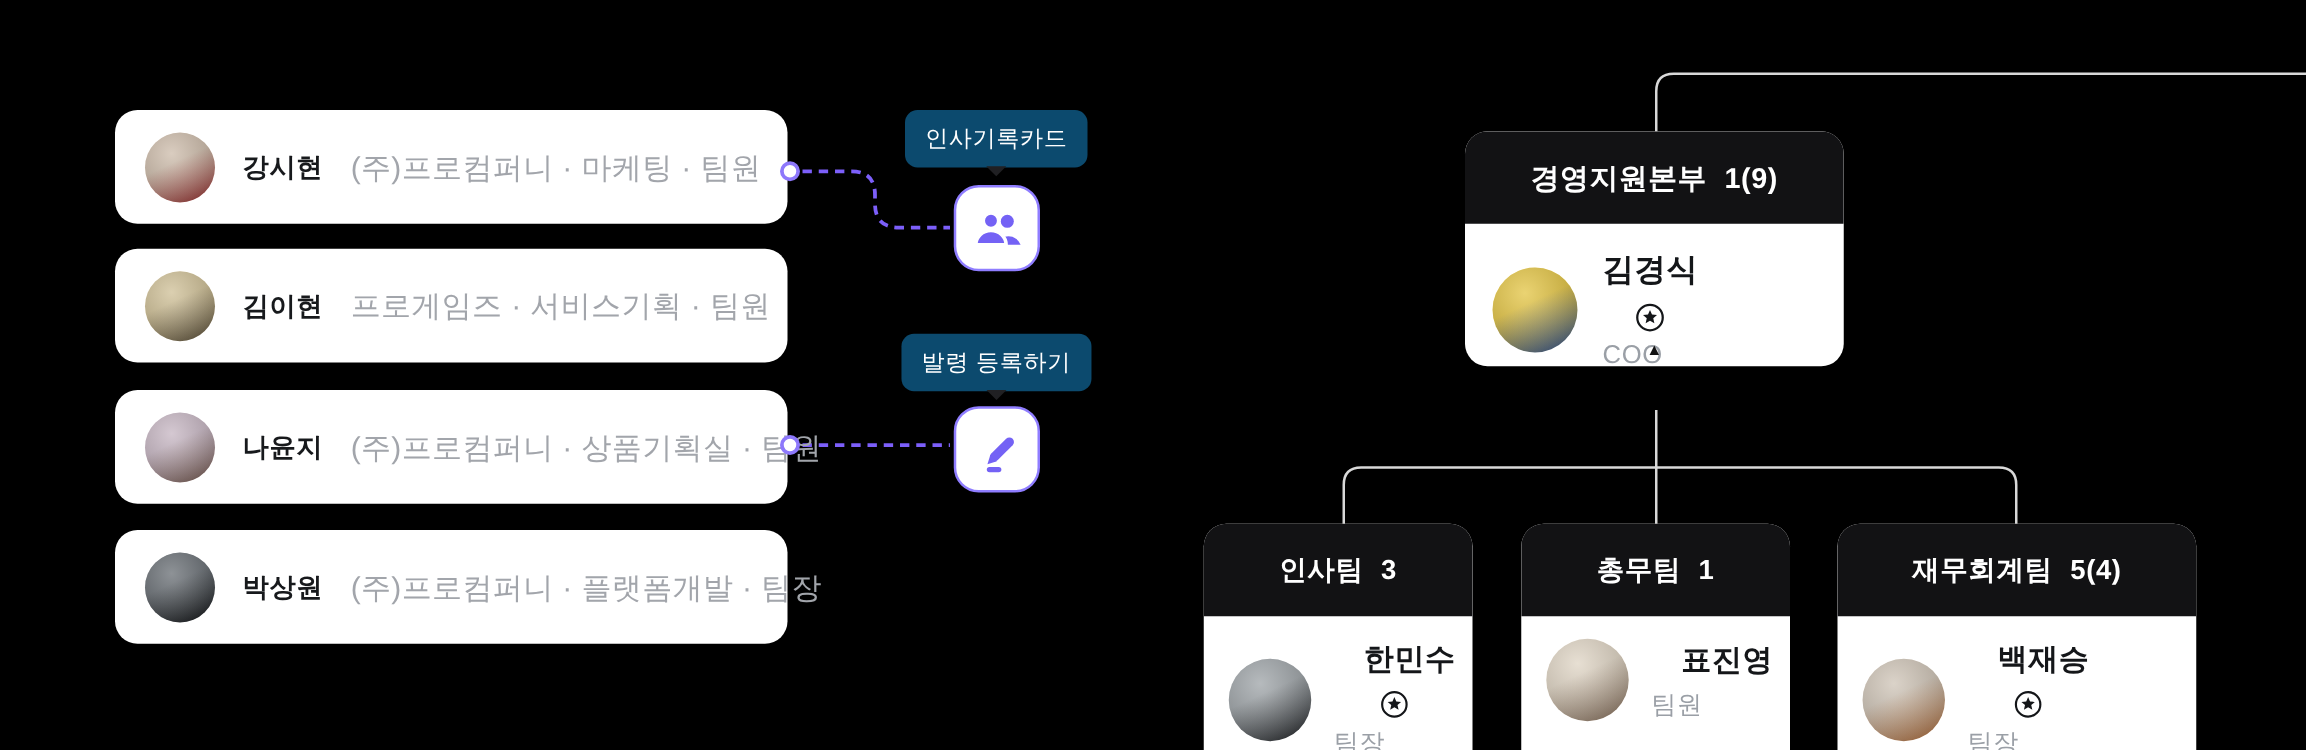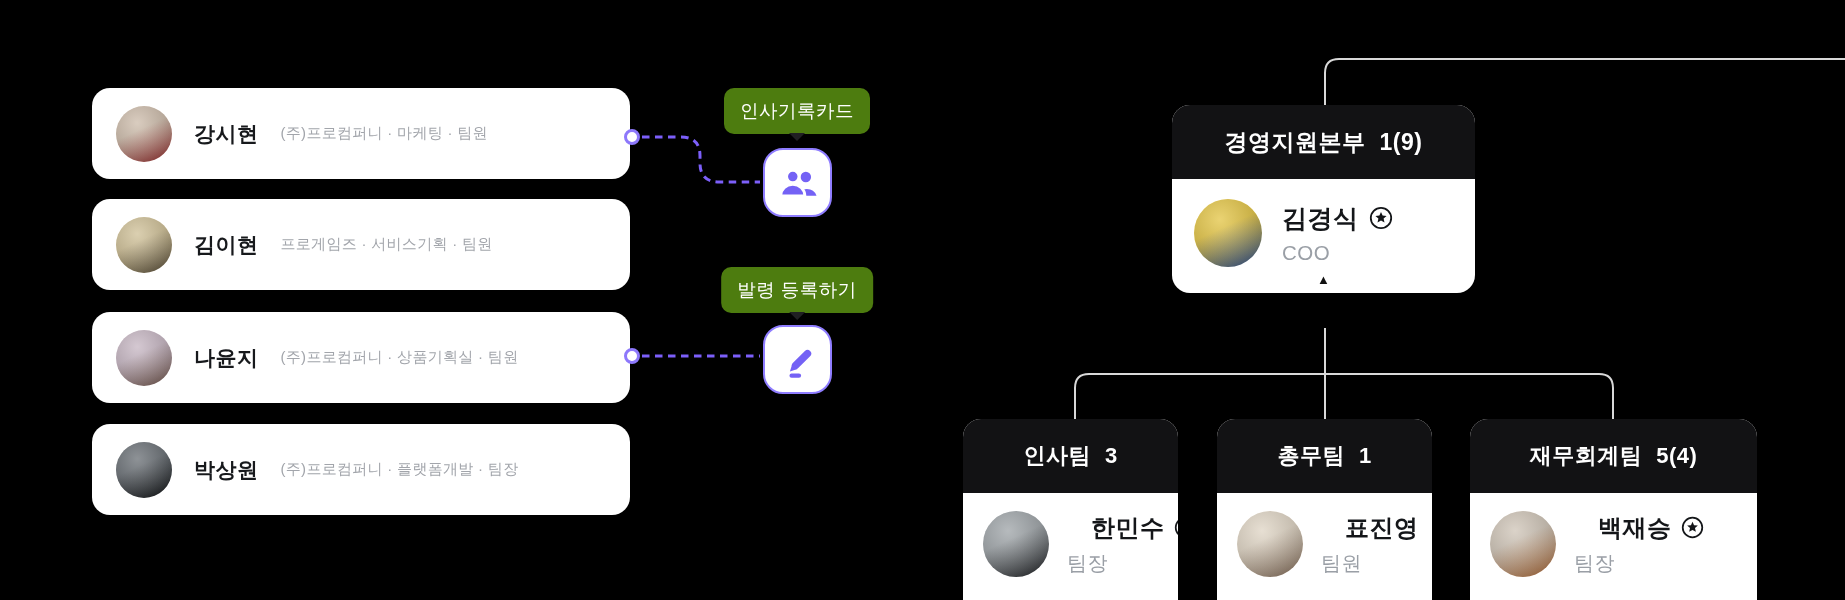--- a/index.html
+++ b/index.html
@@ -19,35 +19,35 @@
   }
   .avatar {
     width:56px; height:56px; border-radius:50%; flex:0 0 auto;
     background:#888; position:relative; overflow:hidden;
   }
   .avatar::after {
     content:""; position:absolute; inset:0; border-radius:50%;
     background:radial-gradient(circle at 38% 30%, rgba(255,255,255,.28), rgba(0,0,0,.18) 78%);
   }
   .person-name { font-size:21px; font-weight:bold; color:#17191c; letter-spacing:.5px; white-space:nowrap; }
-  .person-desc { font-size:15px; color:#a2a5ab; letter-spacing:.3px; white-space:nowrap; }
+  .person-desc { font-size:24px; color:#a2a5ab; letter-spacing:.3px; white-space:nowrap; }
 
   
   .dot {
     position:absolute; width:16px; height:16px; border-radius:50%;
     background:#fff; border:3px solid #8d78fb; z-index:4;
   }
 
   
   .wires { position:absolute; inset:0; z-index:1; pointer-events:none; }
 
   
   .tooltip {
     position:absolute; transform:translateX(-50%);
-    background:#4d7c0f; color:#fff; font-size:18.5px; letter-spacing:.5px;
+    background:#0c4a6e; color:#fff; font-size:18.5px; letter-spacing:.5px;
     padding:10px 16px 11px; border-radius:10px; white-space:nowrap; z-index:5;
   }
   .tooltip::after {
     content:""; position:absolute; left:50%; bottom:-7px; transform:translateX(-50%);
     border-left:8px solid transparent; border-right:8px solid transparent;
     border-top:8px solid #202023;
   }
 
   
   .fab {
@@ -65,21 +65,21 @@
   .org-header {
     height:74px; background:#121214;
     display:flex; align-items:center; justify-content:center; gap:14px;
     color:#fff; font-size:23px; font-weight:600; letter-spacing:.5px;
   }
   .org-body {
     display:flex; align-items:center; gap:20px; padding:20px 22px 0;
   }
   .org-avatar { width:68px; height:68px; }
   .child .org-avatar { width:66px; height:66px; }
-  .org-name-row { display:flex; align-items:center; gap:10px; }
+  .org-name-row { display:flex; align-items:center; gap:10px;flex-direction:column; }
   .org-name { font-size:25px; font-weight:600; color:#141619; letter-spacing:.5px; white-space:nowrap; }
   .child .org-name { font-size:24px;margin-left:24px; }
   .org-role { font-size:20.5px; color:#9a9fa6; margin-top:6px; letter-spacing:.5px; }
   .collapse-arrow {
     position:absolute; left:50%; bottom:7px; transform:translateX(-50%);
     font-size:13px; color:#111; line-height:1; cursor:pointer;
   }
   .star-badge { display:inline-flex; flex:0 0 auto; }
 </style>
 </head>

